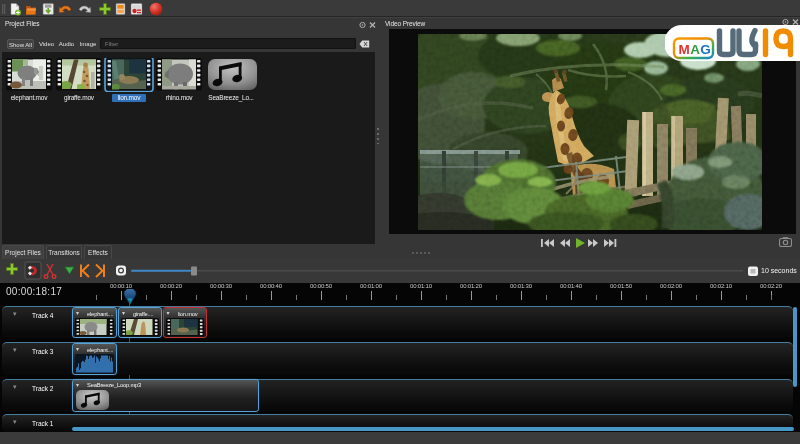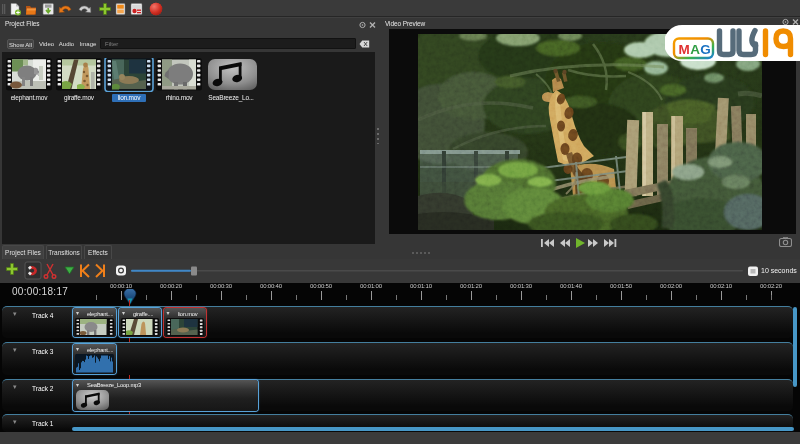--- a/index.html
+++ b/index.html
@@ -26,21 +26,21 @@
 #logo { left:665px; top:25px; width:135px; height:36px; overflow:hidden; }
 .tab { position:absolute; top:245px; height:14px; font-size:6.5px; color:#e0e0e0;
   line-height:13px; text-align:center; background:#353535;
   border:1px solid #484848; border-bottom:none; border-radius:2px 2px 0 0; }
 #tab1 { left:2px; width:42px; background:#404040; }
 #tab2 { left:46px; width:36px; }
 #tab3 { left:84px; width:28px; }
 #tl-toolbar { left:0; top:259px; width:800px; height:24px; background:#383838; }
 #tensec { left:761px; top:267px; font-size:7px; color:#f2f2f2; }
 #timeline { left:0; top:283px; width:800px; height:149px; background:#050505; overflow:hidden; }
-#bigtime { left:12px; top:3px; font-size:10px; color:#d8d8d8; letter-spacing:0.3px; }
+#bigtime { left:6px; top:3px; font-size:10px; color:#d8d8d8; letter-spacing:0.3px; }
 .rlabel { position:absolute; top:0px; width:40px; font-size:6px; letter-spacing:-0.2px; color:#cccccc; text-align:center; }
 .tickM { position:absolute; top:8px; width:1px; height:9px; background:#999; }
 .tickm { position:absolute; top:12px; width:1px; height:5px; background:#777; }
 .trackrow { position:absolute; left:2px; width:791px; border-top:1px solid #447e9d;
   border-radius:5px; background:linear-gradient(#232323,#090909 85%); }
 .tracklabel { position:absolute; left:30px; top:5px; font-size:6.5px; color:#ffffff; }
 .trackchev { position:absolute; left:11px; top:3px; font-size:7px; color:#8a8a8a; }
 .clip { position:absolute; border-radius:3px;
   background:linear-gradient(#555 0, #333 30%, #1f1f1f 60%, #161616 100%); }
 .sel { box-shadow:0 0 0 1px #58a2d8, 0 0 2px 0.5px rgba(70,140,200,0.35); }

